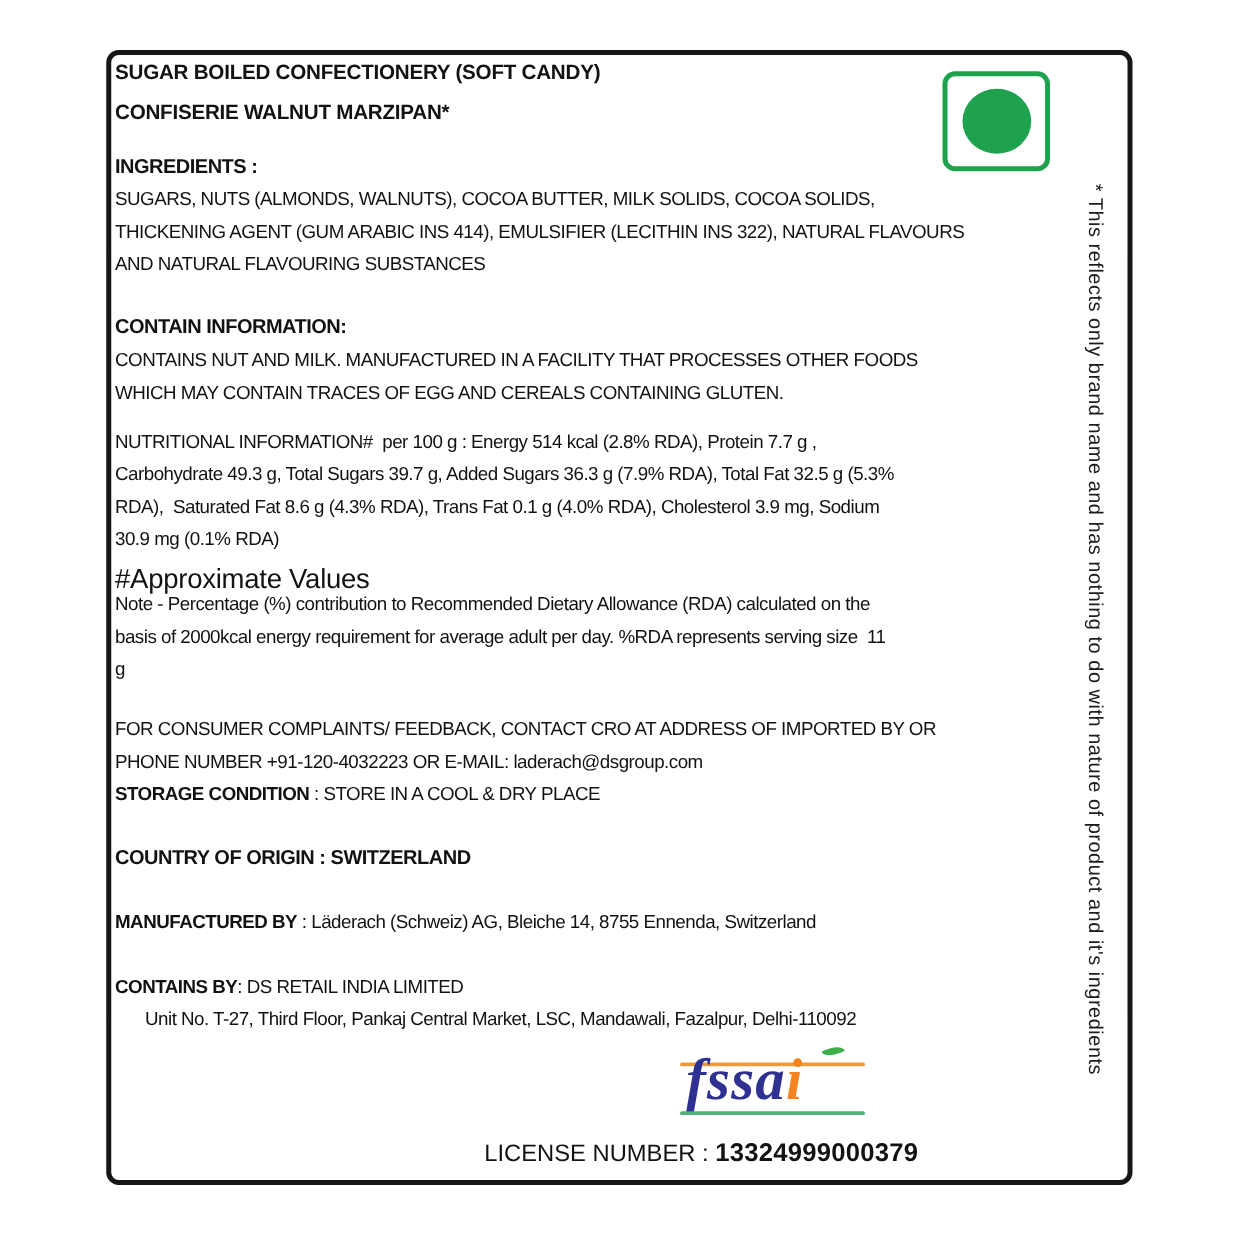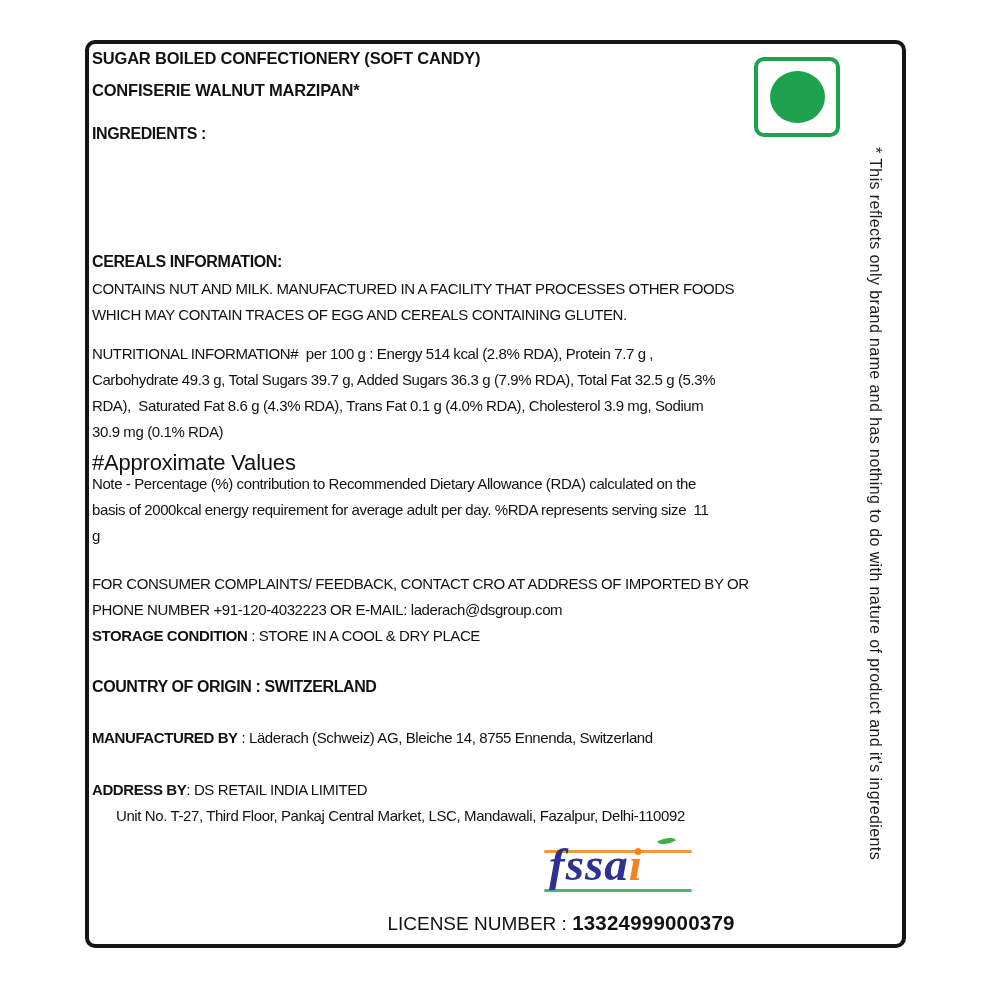--- a/index.html
+++ b/index.html
@@ -31,22 +31,25 @@
   <div class="label-border"></div>
 
   <div class="blk title" style="top:45px;">SUGAR BOILED CONFECTIONERY (SOFT CANDY)</div>
   <div class="blk title" style="top:77px;">CONFISERIE WALNUT MARZIPAN*</div>
 
   <div class="vegmark">
     <div class="dot"></div>
   </div>
 
   <div class="blk head" style="top:121px;">INGREDIENTS :</div>
+  <div class="blk" style="top:147px;">SUGARS, NUTS (ALMONDS, WALNUTS), COCOA BUTTER, MILK SOLIDS, COCOA SOLIDS,
+THICKENING AGENT (GUM ARABIC INS 414), EMULSIFIER (LECITHIN INS 322), NATURAL FLAVOURS
+AND NATURAL FLAVOURING SUBSTANCES</div>
 
-  <div class="blk head" style="top:249px;">CEREALS INFORMATION:</div>
+  <div class="blk head" style="top:249px;">CONTAIN INFORMATION:</div>
   <div class="blk" style="top:276px;">CONTAINS NUT AND MILK. MANUFACTURED IN A FACILITY THAT PROCESSES OTHER FOODS
 WHICH MAY CONTAIN TRACES OF EGG AND CEREALS CONTAINING GLUTEN.</div>
 
   <div class="blk" style="top:341px;">NUTRITIONAL INFORMATION#  per 100 g : Energy 514 kcal (2.8% RDA), Protein 7.7 g ,
 Carbohydrate 49.3 g, Total Sugars 39.7 g, Added Sugars 36.3 g (7.9% RDA), Total Fat 32.5 g (5.3%
 RDA),  Saturated Fat 8.6 g (4.3% RDA), Trans Fat 0.1 g (4.0% RDA), Cholesterol 3.9 mg, Sodium
 30.9 mg (0.1% RDA)</div>
 
   <div class="blk approx" style="top:450px;">#Approximate Values</div>
   <div class="blk" style="top:471px;">Note - Percentage (%) contribution to Recommended Dietary Allowance (RDA) calculated on the
@@ -55,21 +58,21 @@
 
   <div class="blk" style="top:571px;">FOR CONSUMER COMPLAINTS/ FEEDBACK, CONTACT CRO AT ADDRESS OF IMPORTED BY OR
 PHONE NUMBER +91-120-4032223 OR E-MAIL: laderach@dsgroup.com</div>
 
   <div class="blk mix" style="top:623px;"><b>STORAGE CONDITION</b><span> : STORE IN A COOL &amp; DRY PLACE</span></div>
 
   <div class="blk head" style="top:674px;">COUNTRY OF ORIGIN : SWITZERLAND</div>
 
   <div class="blk mix" style="top:725px;"><b>MANUFACTURED BY</b><span> : Läderach (Schweiz) AG, Bleiche 14, 8755 Ennenda, Switzerland</span></div>
 
-  <div class="blk mix" style="top:777px;"><b>ADDRESS BY</b><span>: DS RETAIL INDIA LIMITED</span></div>
+  <div class="blk mix" style="top:777px;"><b>CONTAINS BY</b><span>: DS RETAIL INDIA LIMITED</span></div>
   <div class="blk" style="top:803px;margin-left:24px;">Unit No. T-27, Third Floor, Pankaj Central Market, LSC, Mandawali, Fazalpur, Delhi-110092</div>
 
   <div class="fssai">
     <div class="line-top"></div>
     <div class="line-bottom"></div>
     <div class="word"><span>fssa</span><span class="i">i</span></div>
     <div class="leaf"></div>
   </div>
 
   <div class="license"><span>LICENSE NUMBER : </span><b>13324999000379</b></div>

